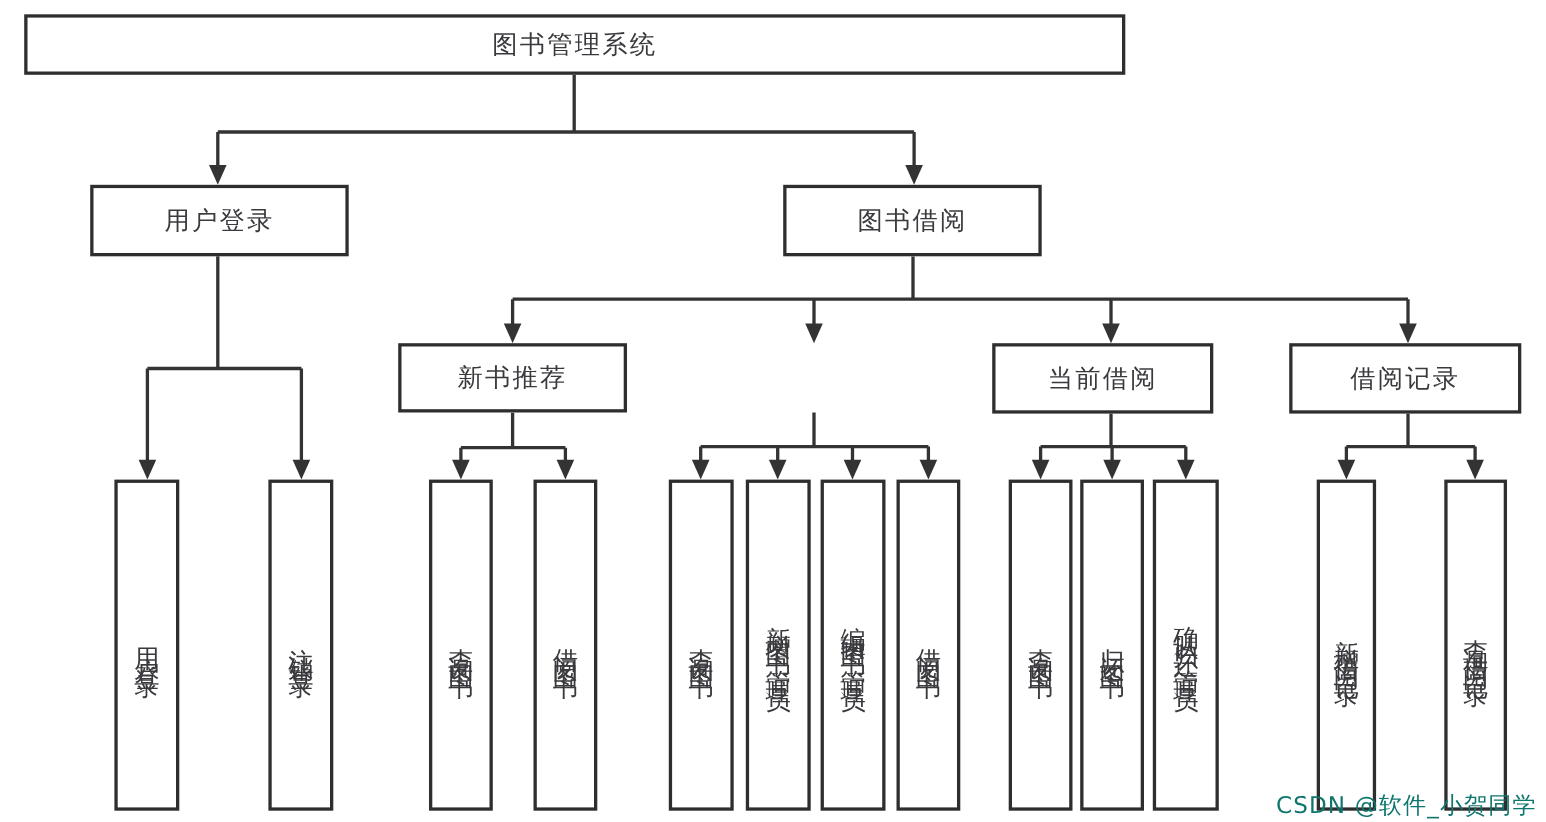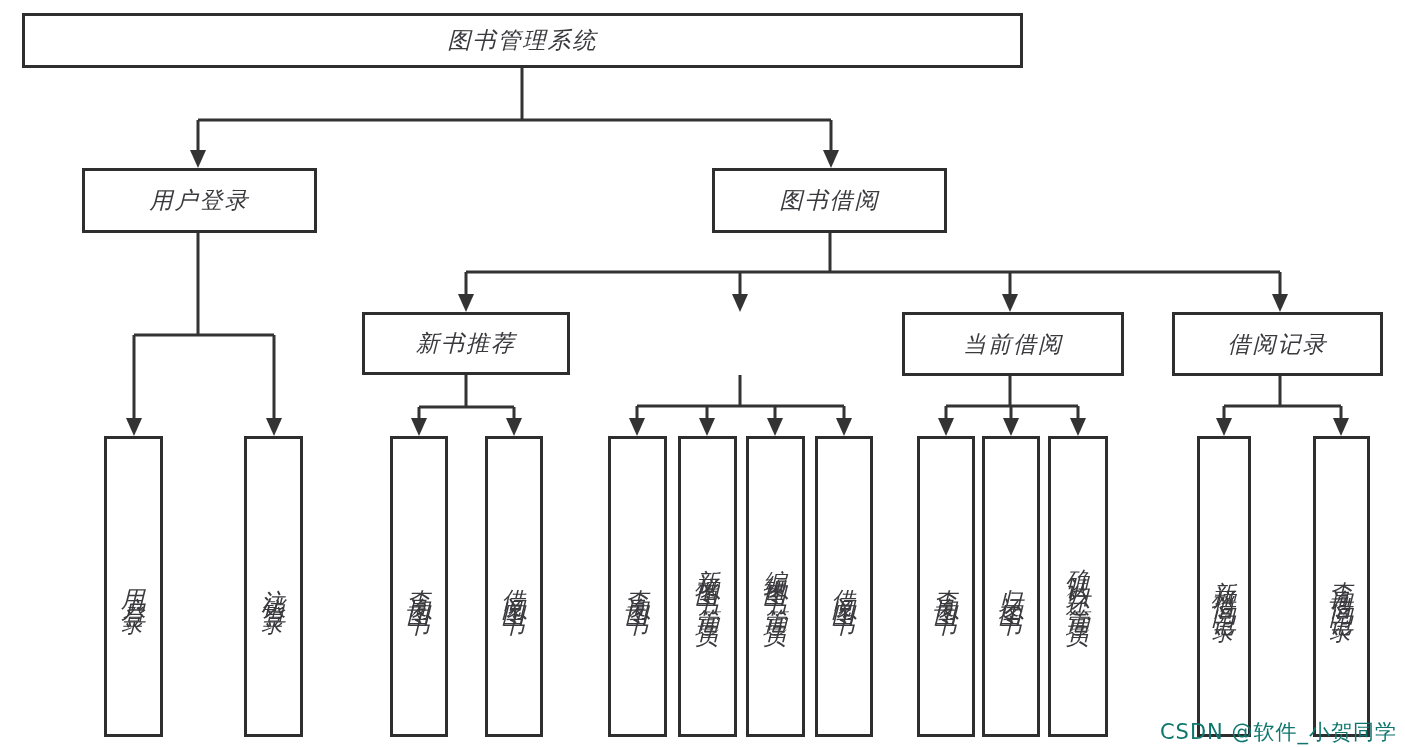--- a/index.html
+++ b/index.html
@@ -28,21 +28,20 @@
     background: #ffffff;
     border: 3px solid #2e2e2e;
     display: flex;
     align-items: center;
     justify-content: center;
     color: #3a3a3e;
     font-size: 23px;
     letter-spacing: 2px;
     white-space: nowrap;
     z-index: 2;
-    font-style: italic;
   }
   .node.v {
     writing-mode: vertical-rl;
     text-orientation: mixed;
     letter-spacing: 8px;
     white-space: normal;
   }
   #watermark {
     position: absolute;
     right: 8px;
@@ -90,21 +89,21 @@
       <polygon points="1333,418 1349,418 1341,436"></polygon>
     </g>
   </svg>
 
   <div class="node" style="left:22px; top:13px; width:1001px; height:55px;">图书管理系统</div>
 
   <div class="node" style="left:82px; top:168px; width:235px; height:65px;">用户登录</div>
   <div class="node" style="left:712px; top:168px; width:235px; height:65px;">图书借阅</div>
 
   <div class="node" style="left:362px; top:312px; width:208px; height:63px;text-align:right;">新书推荐</div>
-  <div class="node" style="left:902px; top:312px; width:222px; height:64px;">当前借阅</div>
+  <div class="node" style="left:902px; top:312px; width:201px; height:64px;">当前借阅</div>
   <div class="node" style="left:1172px; top:312px; width:211px; height:64px;">借阅记录</div>
 
   <div class="node v" style="left:104px; top:436px; width:59px; height:301px;">用户登录</div>
   <div class="node v" style="left:244px; top:436px; width:59px; height:301px;">注销登录</div>
 
   <div class="node v" style="left:390px; top:436px; width:58px; height:301px;">查询图书</div>
   <div class="node v" style="left:485px; top:436px; width:58px; height:301px;">借阅图书</div>
 
   <div class="node v" style="left:608px; top:436px; width:59px; height:301px;">查询图书</div>
   <div class="node v" style="left:678px; top:436px; width:59px; height:301px;">新增图书（管理员）</div>

